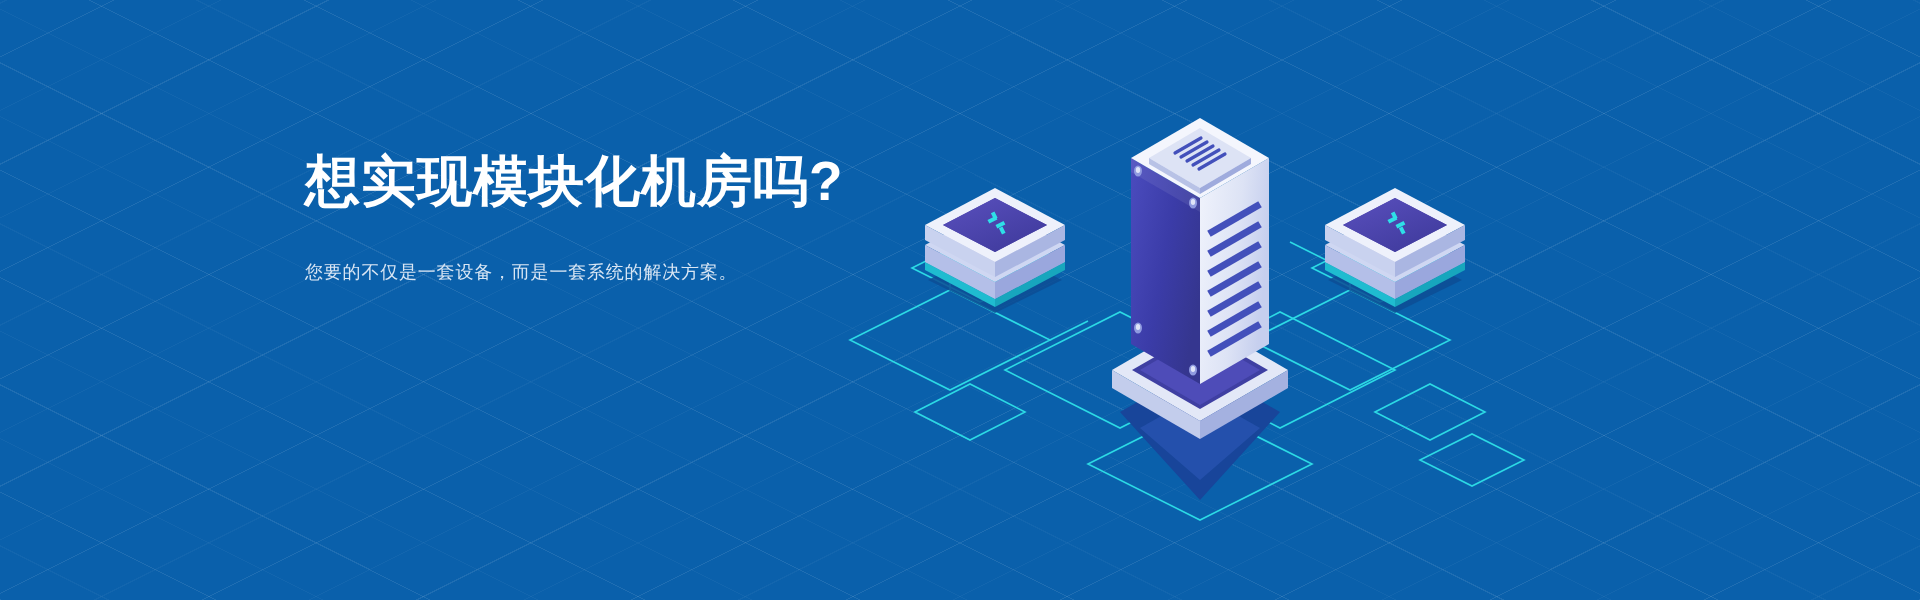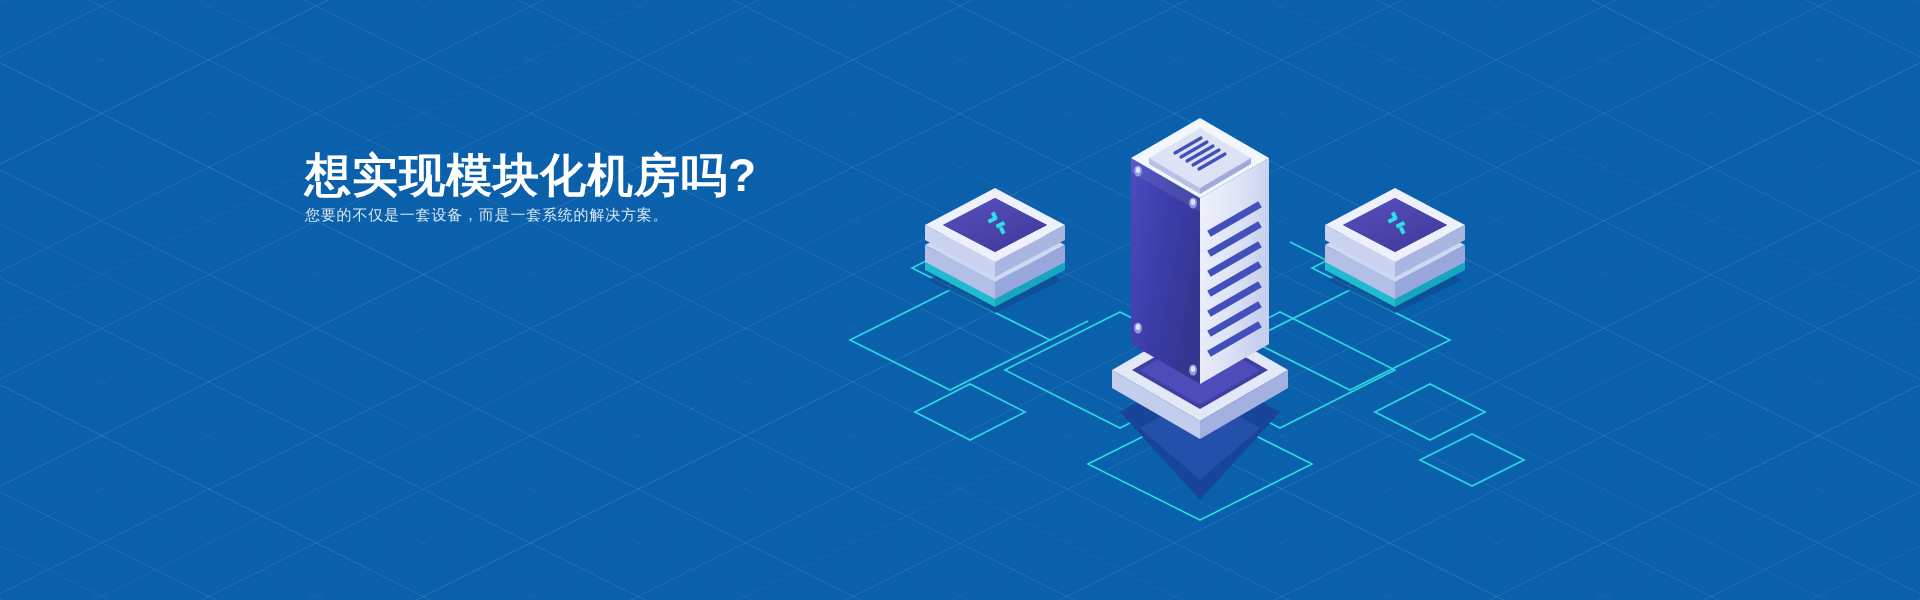--- a/index.html
+++ b/index.html
@@ -43,21 +43,21 @@
   }
 
   
   .copy {
     position:absolute;
     left:305px;
     top:148px;
     width:620px;
   }
   .headline {
-    font-size:46px;
+    font-size:55px;
     font-weight:bold;
     color:#ffffff;
     letter-spacing:1px;
     line-height:1.2;
     white-space:nowrap;
   }
   .sub-row {
     display:flex;
     align-items:center;
     margin-top:24px;
@@ -70,21 +70,22 @@
     flex:0 0 auto;
   }
   .subhead {
     font-size:22px;
     font-weight:normal;
     color:#eef4fb;
     letter-spacing:0.3px;
     white-space:nowrap;
   }
   .bodytext {
-    font-size:15px;
+    margin-top:44px;
+    font-size:18px;
     color:#d9e6f4;
     letter-spacing:0.8px;
     line-height:1.6;
     white-space:nowrap;
   }
 
   
   .illustration {
     position:absolute;
     left:820px;

